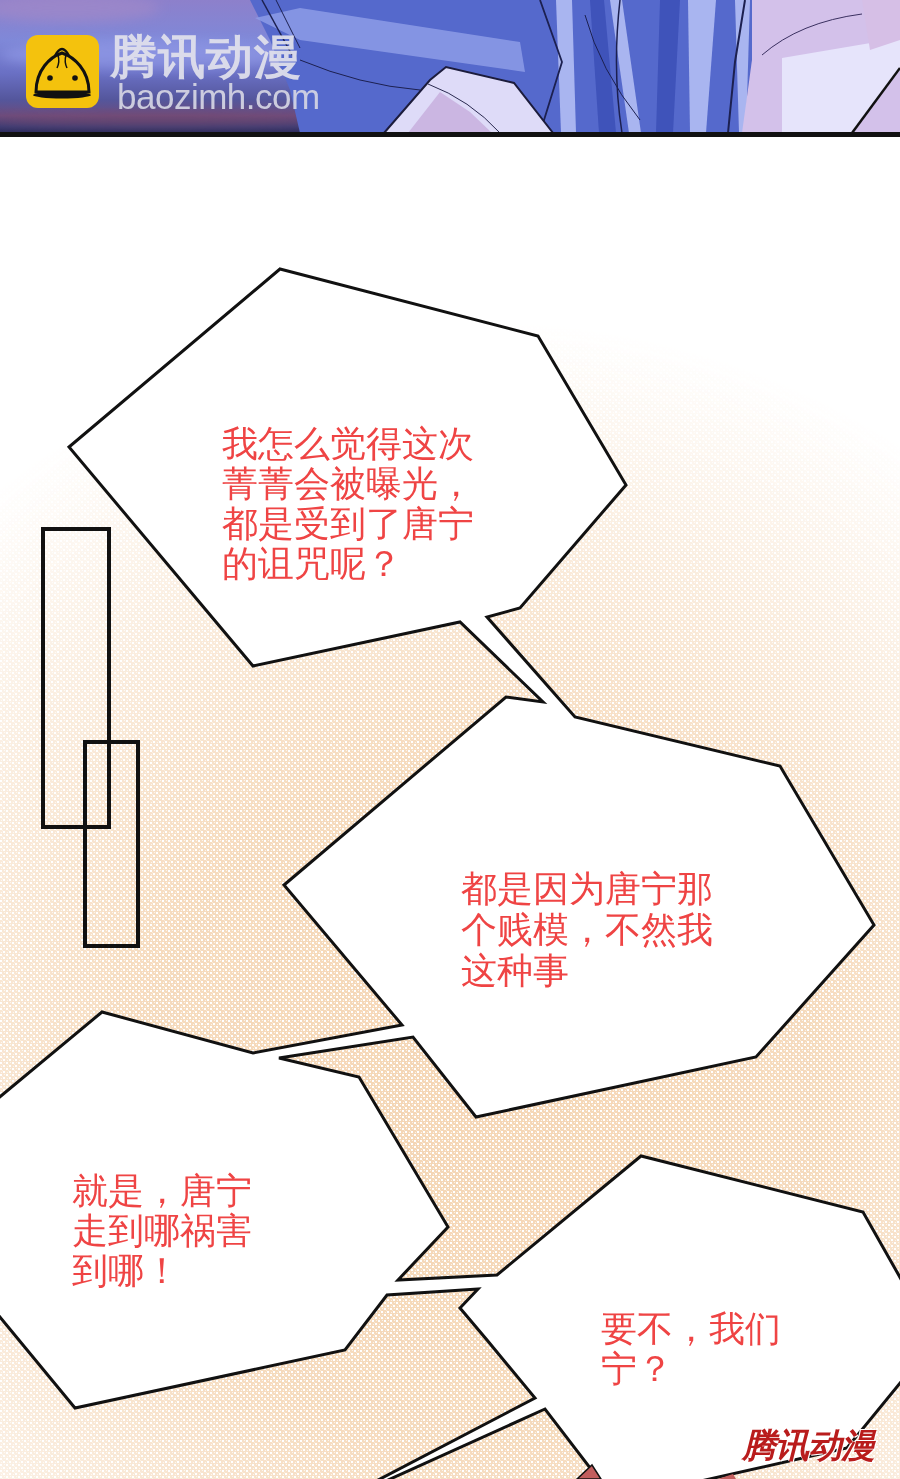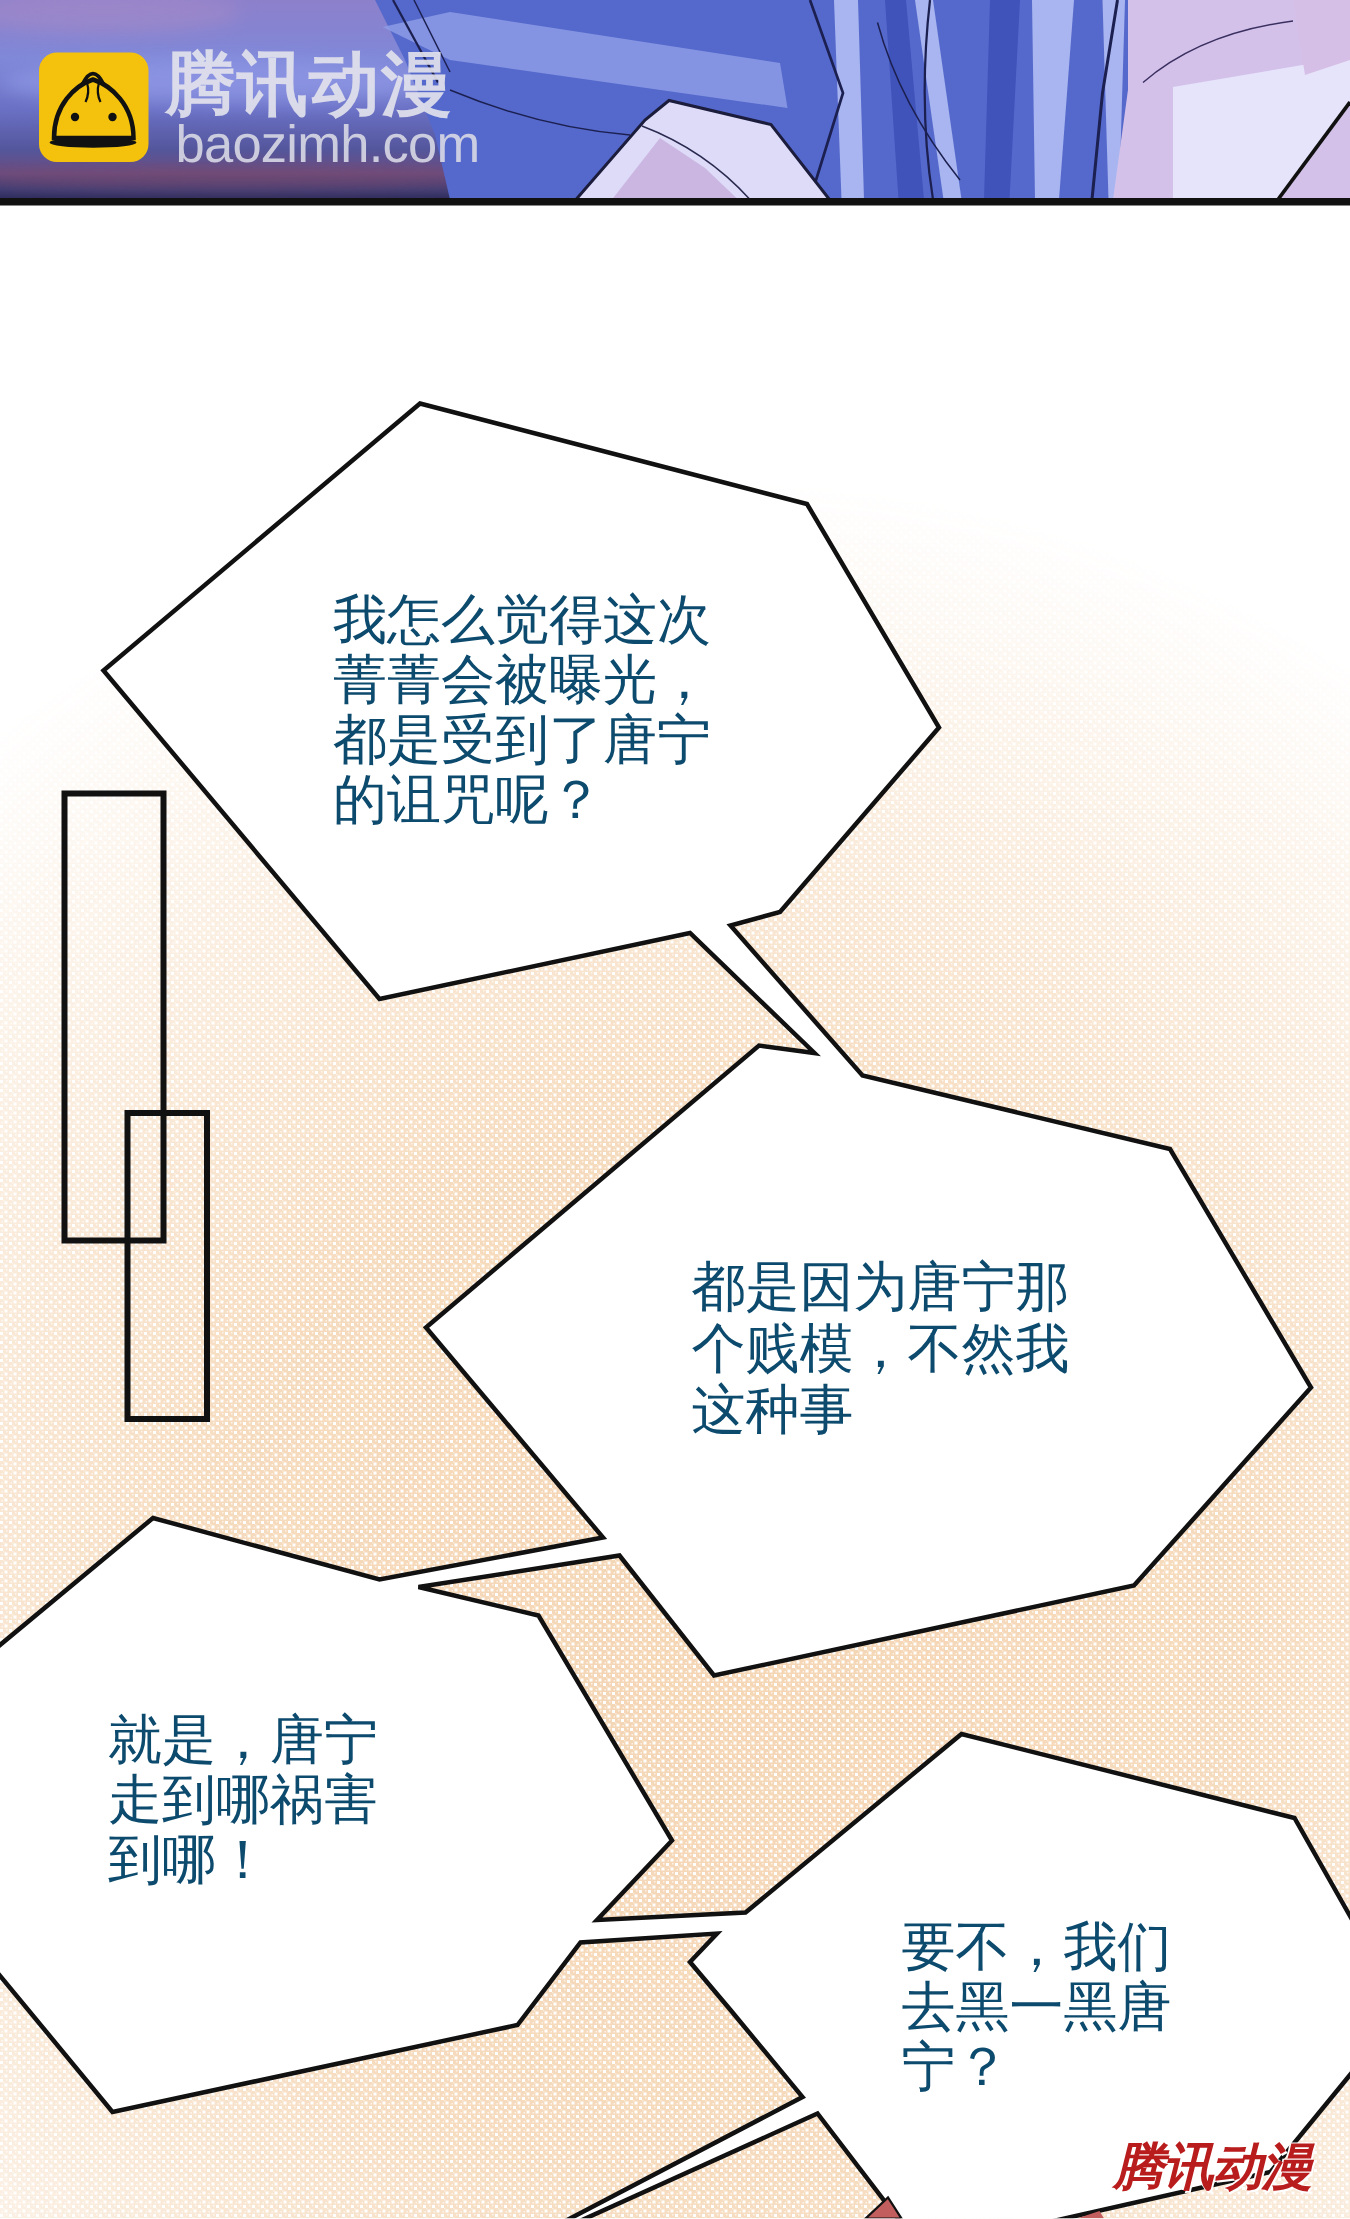--- a/index.html
+++ b/index.html
@@ -35,22 +35,23 @@
       color: rgba(214, 214, 228, 0.92);
       white-space: nowrap;
       letter-spacing: -0.5px;
       margin-left: 13px;
     }
     .bubble-text {
       position: absolute;
       font-family: "DejaVu Serif", "Liberation Serif", serif;
       font-size: 36px;
       line-height: 40px;
-      color: #0c4a6e;
+      color: #ef4444;
       white-space: nowrap;
+      margin-top: 30px;
     }
     .bubble-text .line { display: block; height: 40px; }
     #bubble-text-1 { left: 222px; top: 394px; }
     #bubble-text-2 { left: 461px; top: 838px; }
     #bubble-text-2 .line { height: 41px; line-height: 41px; }
     #bubble-text-3 { left: 72px;  top: 1141px; }
     #bubble-text-4 { left: 601px; top: 1279px; }
     .publisher-mark {
       position: absolute;
       left: 742px; top: 1424px;
@@ -177,18 +178,17 @@
   </div>
 
   <div id="bubble-text-3" class="bubble-text">
     <span class="line">就是，唐宁</span>
     <span class="line">走到哪祸害</span>
     <span class="line">到哪！</span>
   </div>
 
   <div id="bubble-text-4" class="bubble-text">
     <span class="line">要不，我们</span>
-    <span class="line">去黑一黑唐</span>
     <span class="line">宁？</span>
   </div>
 
   <div class="publisher-mark">腾讯动漫</div>
 </div>
 
 </body></html>

